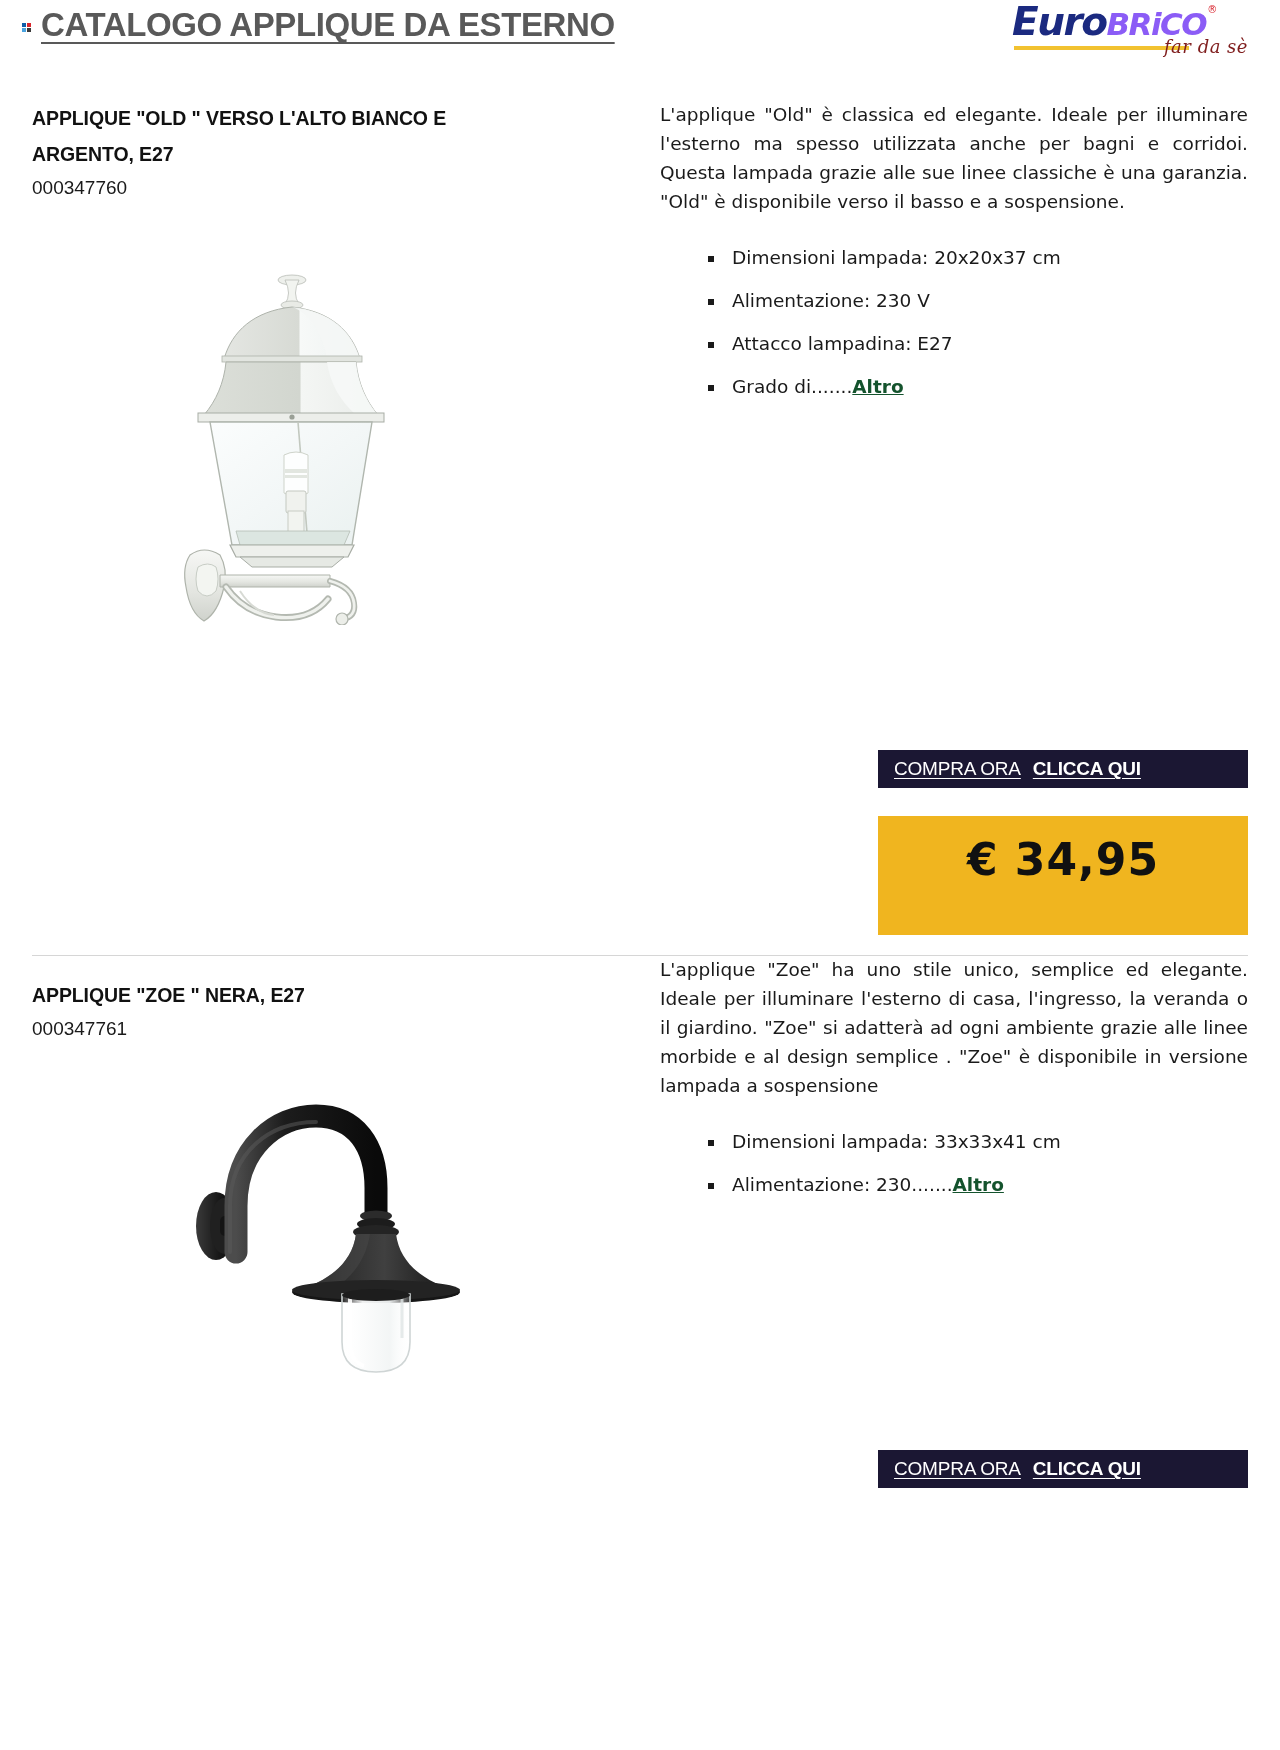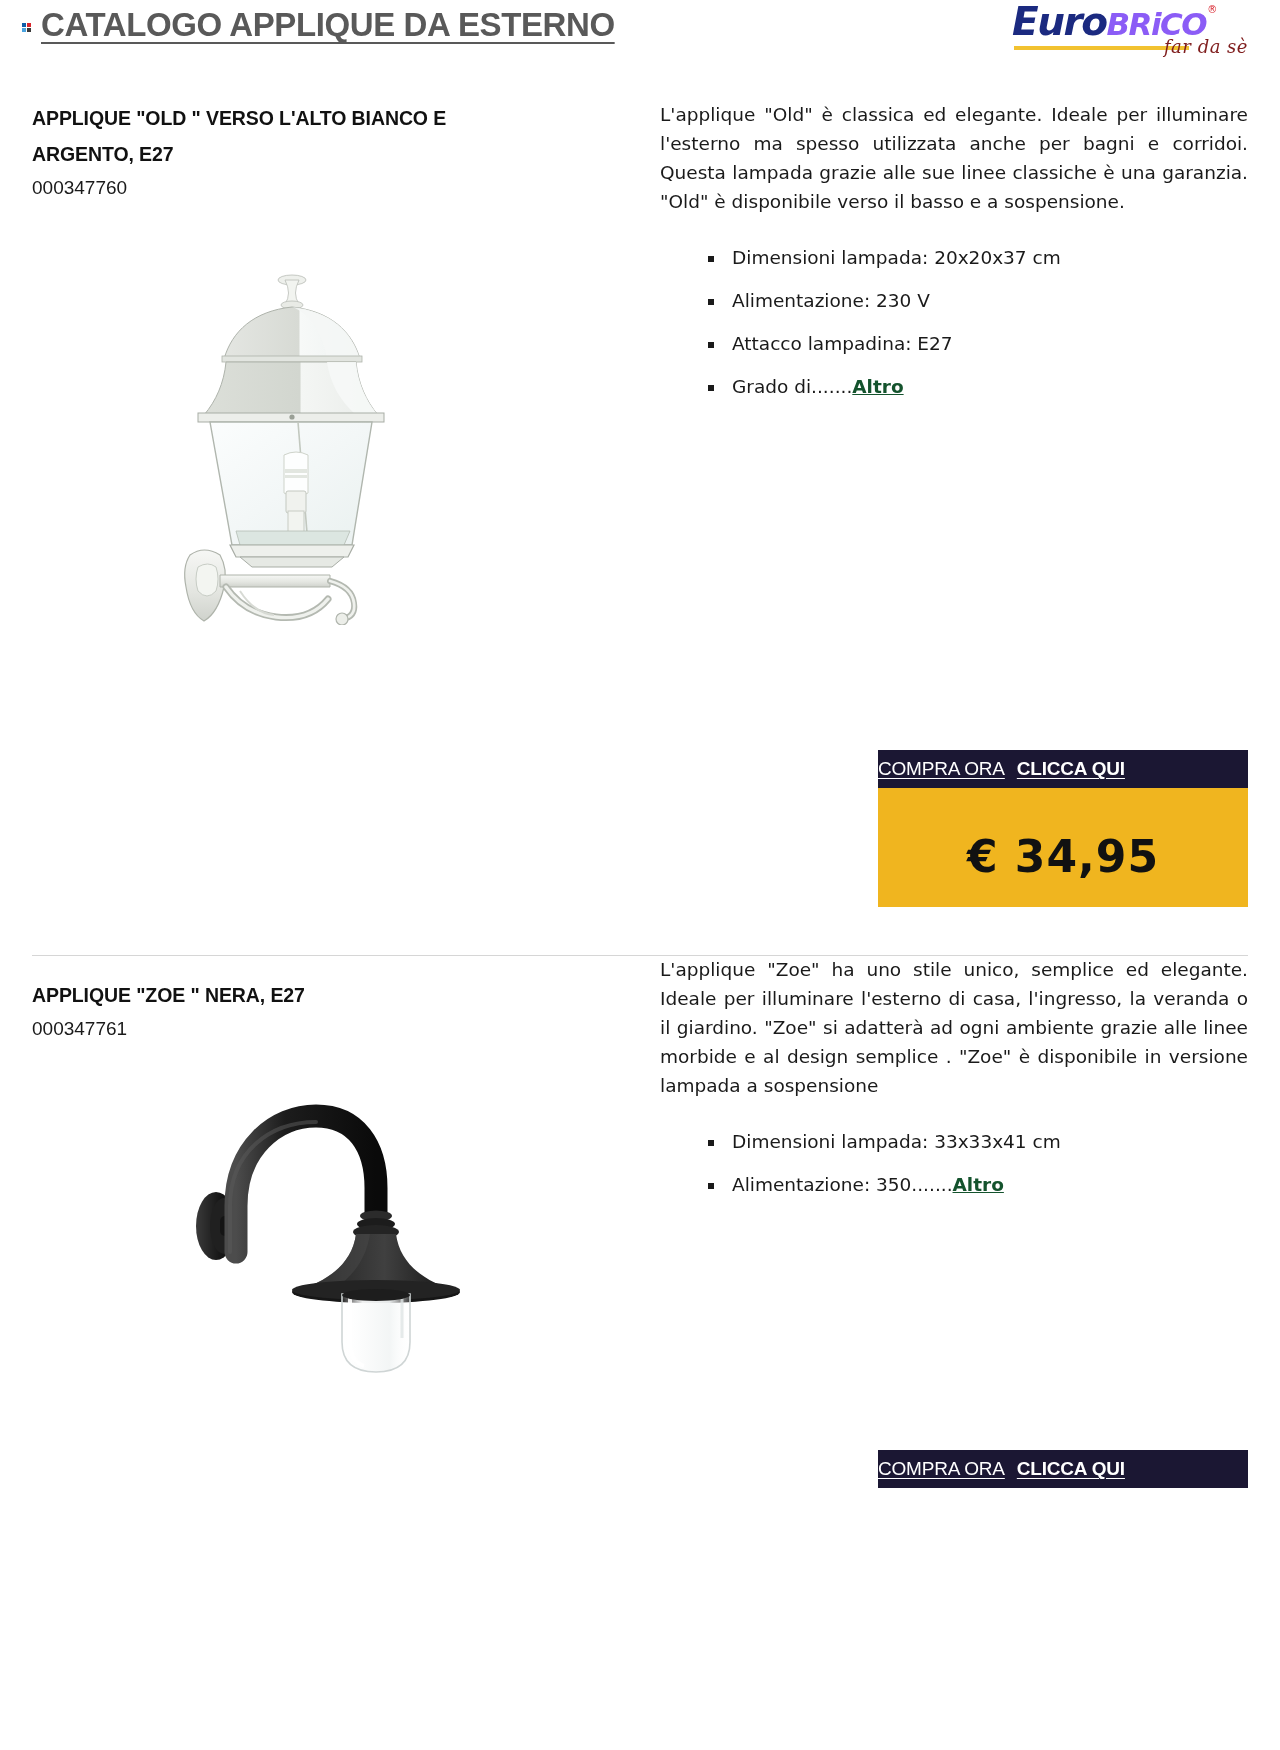--- a/index.html
+++ b/index.html
@@ -220,20 +220,21 @@
   
   .price-box {
     position: absolute;
     width: 370px;
   }
   .price-head {
     height: 38px;
     background: #1b1733;
     display: flex;
     align-items: center;
+    padding-left: 16px;
     gap: 12px;
   }
   .price-head-a {
     font-family: "Liberation Sans", sans-serif;
     font-size: 19px;
     color: #ffffff;
     text-decoration: underline;
     text-underline-offset: 3px;
     letter-spacing: -0.2px;
   }
@@ -243,23 +244,24 @@
     font-weight: bold;
     color: #ffffff;
     text-decoration: underline;
     text-underline-offset: 3px;
     letter-spacing: -0.2px;
   }
   .price-body {
     height: 119px;
     background: #f0b51f;
     display: flex;
-    align-items: center;
+    align-items: flex-start;
     justify-content: center;
     padding-top: 18px;
+    margin-top: 28px;
   }
   .price-value {
     font-family: "DejaVu Sans", sans-serif;
     font-weight: bold;
     font-size: 44px;
     color: #111111;
     letter-spacing: 1px;
   }
 </style>
 </head>
@@ -454,21 +456,21 @@
       </svg>
     </div>
 
     <div class="col-right" style="top:0px;">
       <div class="prod-desc">L'applique "Zoe" ha uno stile unico, semplice ed elegante. Ideale per illuminare l'esterno di casa, l'ingresso, la veranda o il giardino. "Zoe" si adatterà ad ogni ambiente grazie alle linee morbide e al design semplice . "Zoe" è disponibile in versione lampada a sospensione</div>
       <ul class="spec-list">
         <li>
           <span>Dimensioni lampada: 33x33x41 cm</span>
         </li>
         <li>
-          <span>Alimentazione: 350.......</span><span class="spec-more">Altro</span>
+          <span>Alimentazione: 230.......</span><span class="spec-more">Altro</span>
         </li>
       </ul>
     </div>
 
     <div class="price-box" style="left:878px; top:495px;">
       <div class="price-head">
         <span class="price-head-a">COMPRA ORA</span>
         <span class="price-head-b">CLICCA QUI</span>
       </div>
     </div>

